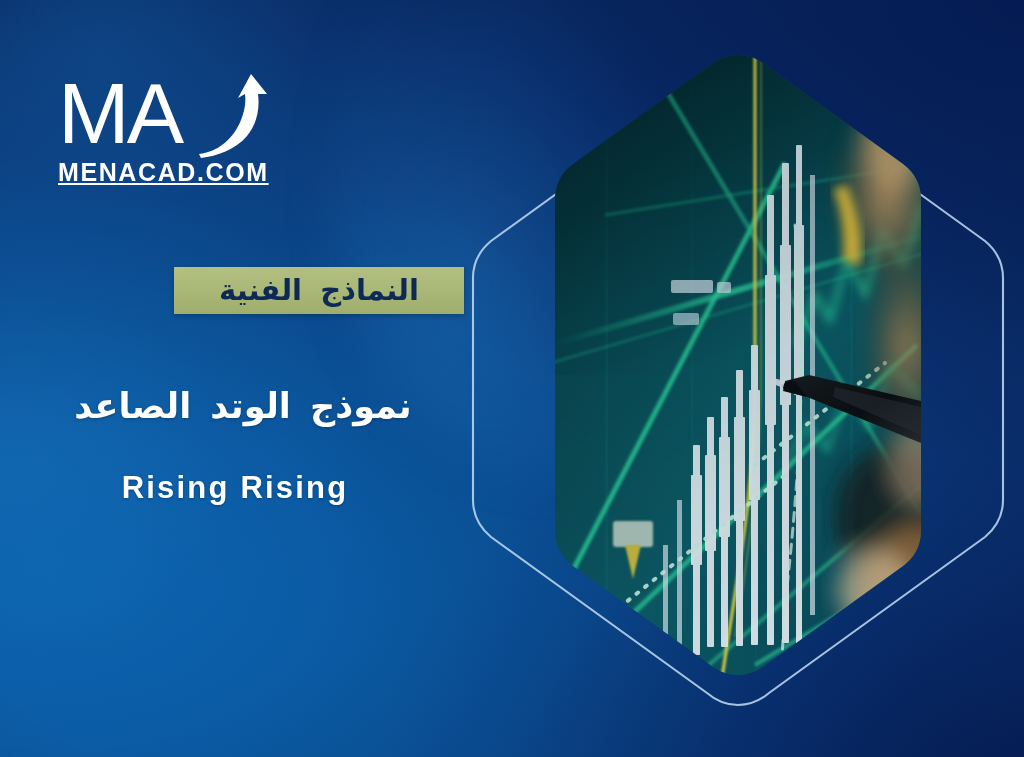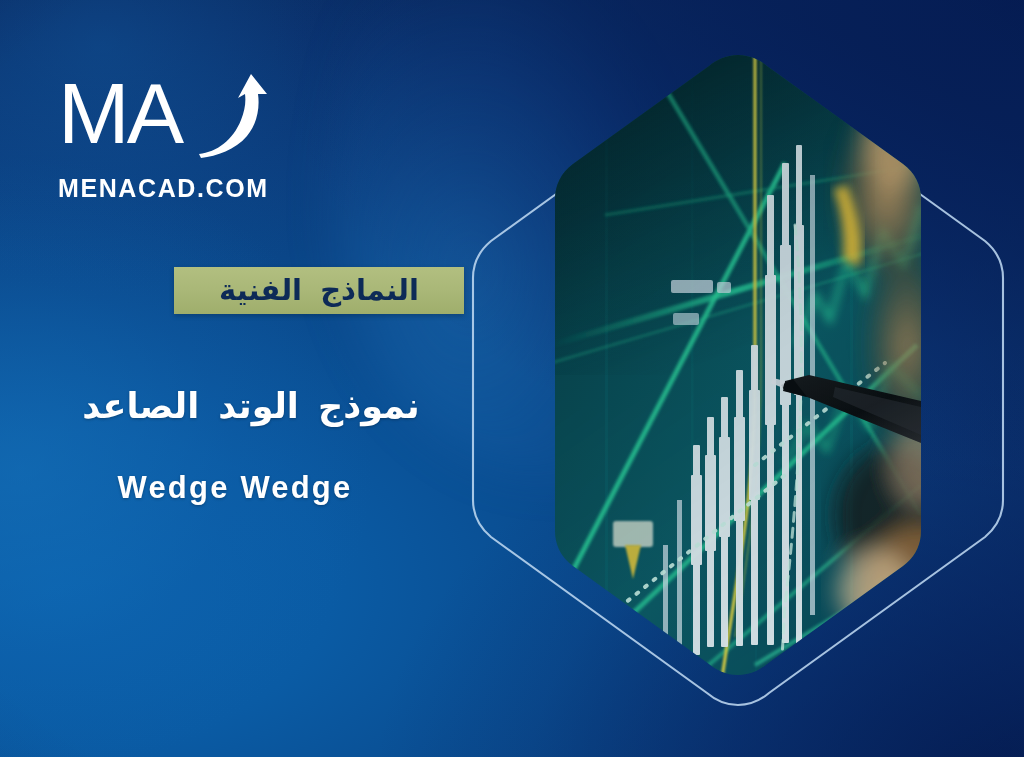--- a/index.html
+++ b/index.html
@@ -54,24 +54,25 @@
   
   #logo{ position:absolute; left:58px; top:72px; width:240px; }
   .logo-mark{ position:relative; height:82px; }
   .logo-ma{
     font-size:86px; line-height:82px; font-weight:normal;
     color:#ffffff; letter-spacing:-3px;
     font-family:"Liberation Sans", sans-serif;
   }
   .logo-arrow{ position:absolute; left:125px; top:-4px; width:92px; height:92px; }
   .logo-site{
-    margin-top:20px;
+    margin-top:4px;
     font-size:25px; font-weight:bold; color:#ffffff;
     letter-spacing:1.6px;
     font-family:"Liberation Sans", sans-serif;
+    text-decoration:underline;
   }
 
   
   #badge{
     position:absolute; left:174px; top:267px;
     width:290px; height:47px;
     background:linear-gradient(180deg,#b2bf80 0%,#a9b777 52%,#9fae6c 100%);
     display:flex; align-items:center; justify-content:center;
     box-shadow:0 2px 5px rgba(0,0,0,0.22);
   }
@@ -79,21 +80,21 @@
     direction:rtl;
     font-size:29px; font-weight:bold;
     color:#0d2a57;
     letter-spacing:0px; word-spacing:8px;
     font-family:"DejaVu Sans","Liberation Sans",sans-serif;
     transform:translateY(-1px);
   }
 
   
   #title-ar{
-    position:absolute; left:16px; top:386px; width:470px;
+    position:absolute; left:8px; top:386px; width:470px;
     text-align:center; direction:rtl;
     font-size:35px; font-weight:bold; color:#ffffff;
     word-spacing:7px;
     font-family:"DejaVu Sans","Liberation Sans",sans-serif;
     text-shadow:0 1px 3px rgba(0,0,0,0.28);
   }
   #title-en{
     position:absolute; left:0px; top:470px; width:470px;
     text-align:center;
     font-size:31px; font-weight:bold; color:#ffffff;
@@ -327,13 +328,13 @@
     </svg>
   </div>
   <div class="logo-site">MENACAD.COM</div>
 </div>
 
 <div id="badge">
   <span class="badge-text">النماذج الفنية</span>
 </div>
 
 <div id="title-ar">نموذج الوتد الصاعد</div>
-<div id="title-en">Wedge Wedge</div>
+<div id="title-en">Rising Rising</div>
 
 </body></html>

